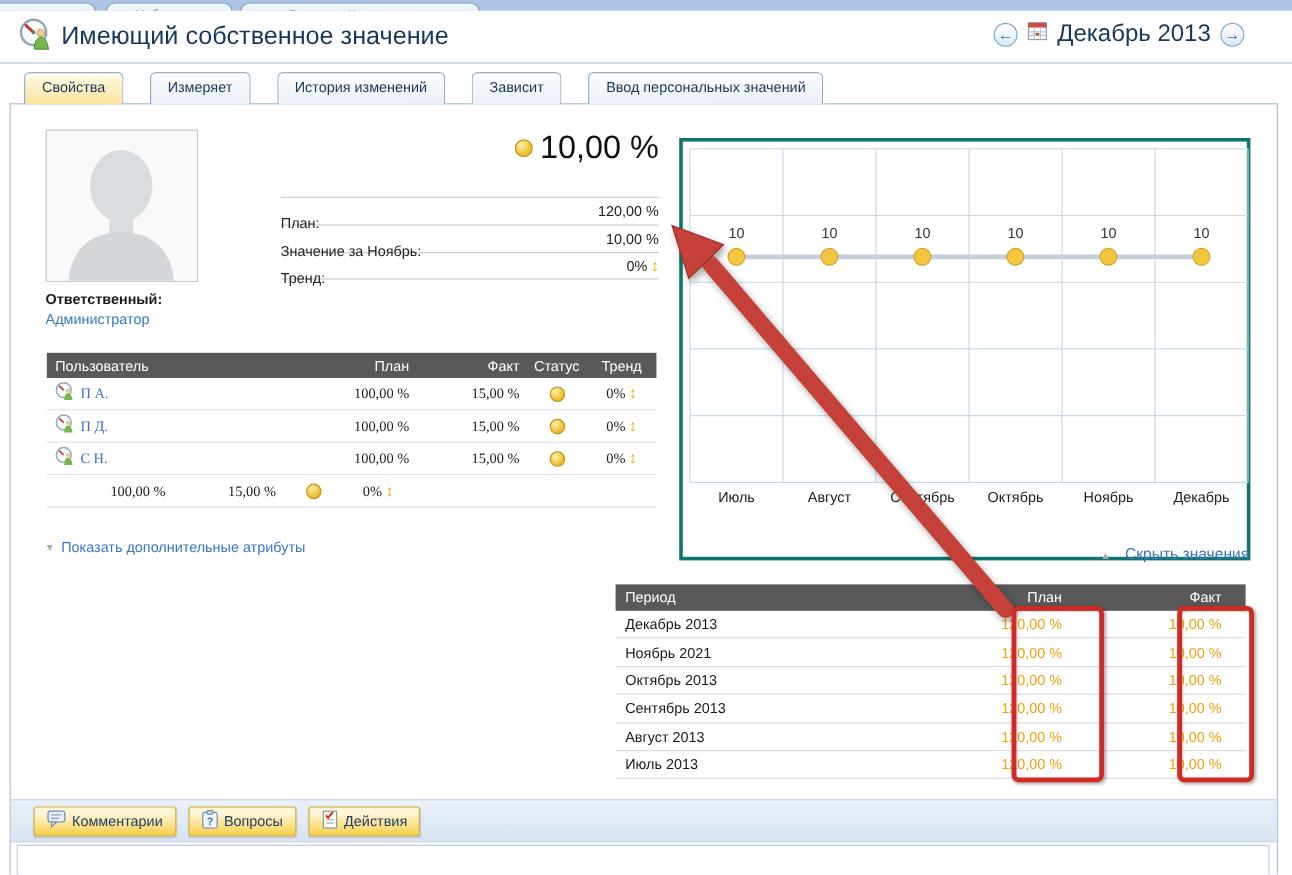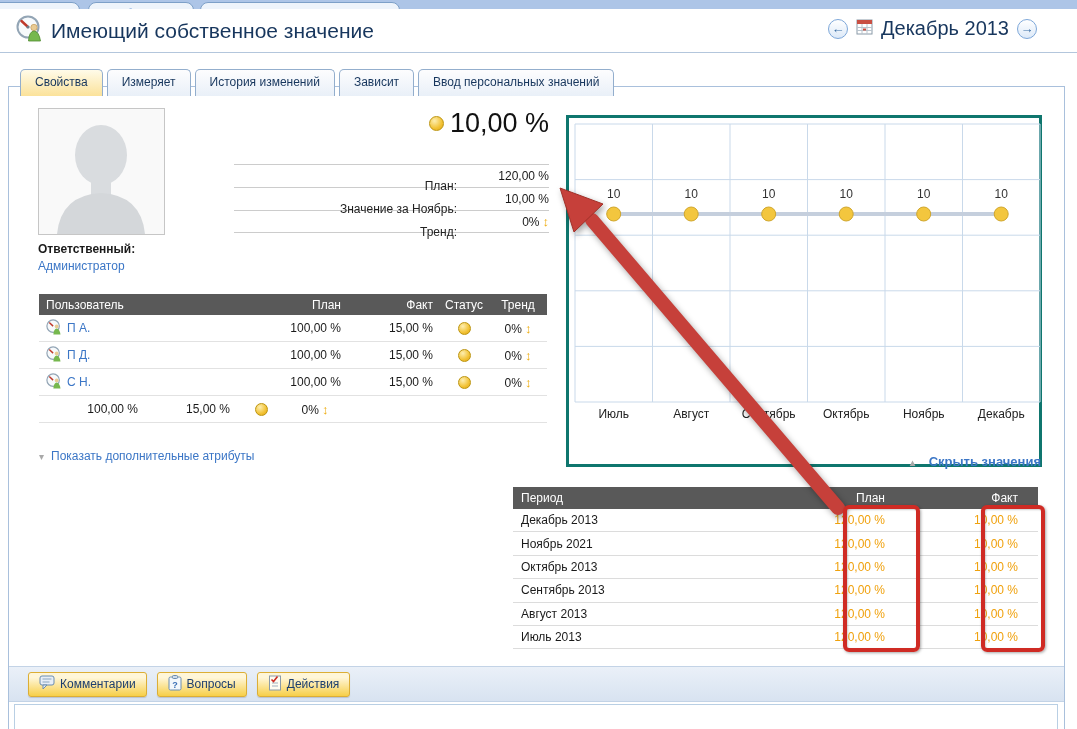--- a/index.html
+++ b/index.html
@@ -16,64 +16,64 @@
   .header { position:absolute; left:0; top:9px; width:1077px; height:43px; background:#fff; }
   .hdr-sep { position:absolute; left:0; top:52px; width:1077px; height:1px; background:#b3c6dc; }
   .title-wrap { position:absolute; left:16px; top:6px; display:flex; align-items:center; gap:8px; }
   .page-title { font-size:21px; color:#17365d; }
   .date-nav { position:absolute; right:40px; top:8px; display:flex; align-items:center; gap:8px; }
   .nav-circle { width:20px; height:20px; border:1px solid #7da7d9; border-radius:50%; background:linear-gradient(#ffffff,#dce9f8);
                 color:#3a6ea5; font-size:13px; line-height:18px; text-align:center; cursor:pointer; }
   .period-label { font-size:20px; color:#17365d; }
 
   
-  .tabs { position:absolute; left:20px; top:60px; display:flex; gap:4px; height:44px; z-index:3;align-items:center; }
+  .tabs { position:absolute; left:20px; top:60px; display:flex; gap:22px; height:44px; z-index:3; }
   .tab { border:1px solid #93aecd; border-bottom:none; border-radius:5px 5px 0 0; padding:5px 14px 0;
          font-size:12px; color:#17365d; background:linear-gradient(#fdfdfe,#e9f0f8); height:27px; cursor:pointer; white-space:nowrap; }
   .tab.active { background:linear-gradient(#fffbe9,#fbe29a); }
 
   
   .panel { position:absolute; left:8px; top:86px; width:1057px; height:643px; border:1px solid #a9c0dc; border-bottom:none; background:#fff; }
 
   
   .avatar { position:absolute; left:29px; top:21px; width:127px; height:127px; background:#fafafa; border:1px solid #c6c6c6; }
   .resp-label { position:absolute; left:29px; top:155px; font-size:12px; font-weight:bold; }
   .resp-name { position:absolute; left:29px; top:172px; font-size:12px; color:#3b76c6; cursor:pointer; }
 
   .big-value { position:absolute; left:232px; top:18px; width:308px; height:36px; display:flex; align-items:center; justify-content:flex-end; gap:6px; }
   .big-value .num { font-size:27px; color:#111; }
   .dot { border-radius:50%; background:radial-gradient(circle at 35% 30%, #fdeeb0, #f2c235 60%, #dfa515); border:1px solid #bd950f; }
   .dot-16 { width:15px; height:15px; } .dot-13 { width:13px; height:13px; }
 
   .summary { position:absolute; left:225px; top:77px; width:315px; }
   .sum-row { display:flex; height:23px; align-items:center; border-top:1px solid #cccccc; font-size:12px; }
   .sum-row:last-child { border-bottom:1px solid #cccccc; }
-  .sum-label { flex:1; text-align:right; color:#222;margin-top:20px; }
+  .sum-label { flex:1; text-align:left; color:#222;margin-top:20px; }
   .sum-value { width:92px; text-align:right; }
   .trend-ico { color:#eead11; font-weight:bold; font-size:13px; margin-left:3px; }
 
   
   .users { position:absolute; left:30px; top:207px; width:508px; font-size:12px; }
   .u-head { display:flex; background:#595959; color:#fff; height:21px; align-items:center; }
-  .u-row { display:flex; height:27px; align-items:center; border-bottom:1px solid #e2e2e2; }
+  .u-row { display:flex; height:27px; align-items:center; border-bottom:1px solid #e2e2e2;font-family:Liberation Serif, serif; }
   .c-user { flex:1; padding-left:7px; display:flex; align-items:center; gap:5px; }
   .c-plan { width:105px; text-align:right; padding-right:6px; }
   .c-fact { width:92px; text-align:right; padding-right:6px; }
   .c-status { width:50px; display:flex; justify-content:center; }
   .c-trend { width:58px; text-align:center; }
   .user-link { color:#3b76c6; cursor:pointer; }
 
   .show-attrs { position:absolute; left:30px; top:362px; font-size:12px; color:#3b76c6; cursor:pointer; display:flex; gap:7px; align-items:center; }
   .tri { color:#a9a9a9; font-size:10px; }
 
   
   .chart-box { position:absolute; left:557px; top:28px; width:476px; height:352px; border:3px solid #0f766e; background:#fff; }
   .months { position:absolute; left:6px; top:289px; width:465px; display:flex; }
   .months div { flex:1; text-align:center; font-size:12px; color:#222; }
-  .hide-values { position:absolute; left:762px; top:367px; width:270px; text-align:right; font-size:13px; color:#3b76c6; cursor:pointer;font-weight:bold; }
+  .hide-values { position:absolute; left:762px; top:367px; width:270px; text-align:right; font-size:13px; color:#3b76c6; cursor:pointer; }
   .hide-values .tri { margin-right:10px; }
 
   
   .ptable { position:absolute; left:504px; top:400px; width:525px; font-size:12px; }
   .p-head { display:flex; background:#595959; color:#fff; height:22px; align-items:center; }
   .p-row { display:flex; height:23.4px; align-items:center; border-bottom:1px solid #dcdcdc; }
   .p-period { flex:1; padding-left:8px; }
   .p-plan { width:150px; text-align:right; padding-right:23px; }
   .p-fact { width:130px; text-align:right; padding-right:20px; }
   .orange { color:#f0a10c; }

